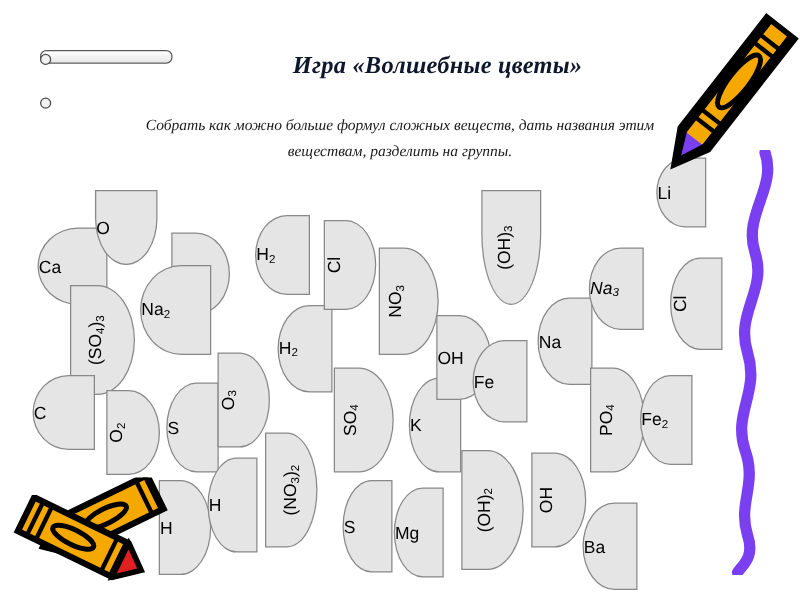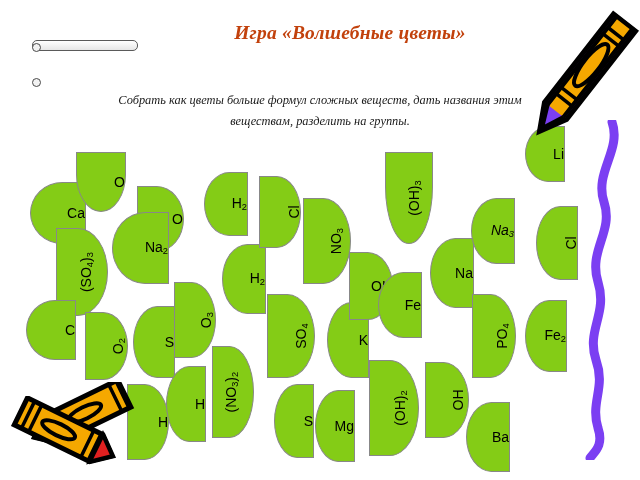--- a/index.html
+++ b/index.html
@@ -33,41 +33,41 @@
   }
   .badge-dot{
     position:absolute;width:7px;height:7px;border-radius:50%;
     border:1.2px solid #4a4a4a;background:#f2f2f2;
   }
   .badge-dot.d1{left:0px;top:3px;}
   .badge-dot.d2{left:0px;top:38px;}
 
   
   .title{
-    position:absolute;left:150px;top:22px;width:400px;
+    position:absolute;left:150px;top:42px;width:400px;
     text-align:center;
     font-family:"Liberation Serif", serif;
     font-weight:bold;font-style:italic;font-size:19.5px;
-    color:#c2410c;letter-spacing:.2px;
+    color:#0f172a;letter-spacing:.2px;
   }
   .subtitle{
     position:absolute;left:112px;top:90px;width:416px;
     text-align:center;
     font-family:"Liberation Serif", serif;
     font-style:italic;font-size:12.4px;color:#1a1a1a;
     line-height:1.72;
   }
 
   
   .petal{
     position:absolute;
     border:1.15px solid #888888;
-    background:#84cc16;
+    background:#e5e5e5;
     box-sizing:border-box;
-    display:flex;align-items:center;justify-content:flex-end;
+    display:flex;align-items:center;justify-content:flex-start;
   }
   
   .petal.r{ border-radius:0 58% 58% 0 / 0 50% 50% 0; }
   
   .petal.l{ border-radius:58% 0 0 58% / 50% 0 0 50%; }
   
   .petal.b{ border-radius:0 0 50% 50% / 0 0 62% 62%; }
 
   .petal-label{
     font-family:"Liberation Sans", sans-serif;
@@ -85,21 +85,21 @@
 
 <div id="stage">
 
   <div class="badge">
     <div class="badge-roll"></div>
     <div class="badge-dot d1"></div>
     <div class="badge-dot d2"></div>
   </div>
 
   <div class="title">Игра «Волшебные цветы»</div>
-  <div class="subtitle">Собрать как цветы больше формул сложных веществ, дать названия этим веществам, разделить на группы.</div>
+  <div class="subtitle">Собрать как можно больше формул сложных веществ, дать названия этим веществам, разделить на группы.</div>
 
   <div id="petal-layer">
       <div class="petal l" style="left: 30px; top: 182px; width: 56px; height: 62px;">
         <span class="petal-label">Ca</span>
       </div>
       <div class="petal b" style="left: 76px; top: 152px; width: 50px; height: 60px;">
         <span class="petal-label">O</span>
       </div>
       <div class="petal r" style="left: 137px; top: 186px; width: 47px; height: 66px;">
         <span class="petal-label">O</span>
@@ -181,21 +181,21 @@
       </div>
       <div class="petal l" style="left: 466px; top: 402px; width: 44px; height: 70px;">
         <span class="petal-label">Ba</span>
       </div>
       <div class="petal l" style="left: 525px; top: 126px; width: 40px; height: 56px;">
         <span class="petal-label">Li</span>
       </div>
       <div class="petal l rot90" style="left: 536px; top: 206px; width: 42px; height: 74px;">
         <span class="petal-label">Cl</span>
       </div>
-      <div class="petal l" style="left: 525px; top: 300px; width: 42px; height: 72px;">
+      <div class="petal l" style="left: 512px; top: 300px; width: 42px; height: 72px;">
         <span class="petal-label">Fe<sub>2</sub></span>
       </div>
     </div>
 
   <svg class="crayon" style="left:524px;top:2px;" width="116" height="150" viewBox="0 0 116 150">
     <g transform="rotate(38 58 75)">
       <path d="M44 6 h28 v112 l-14 26 -14 -26 z" fill="#7B3FF2" stroke="#000" stroke-width="5"></path>
       <path d="M48 6 h20 v112 l-10 22 -10 -22 z" fill="#F5A800" stroke="#000" stroke-width="4"></path>
       <ellipse cx="58" cy="60" rx="8" ry="26" fill="none" stroke="#000" stroke-width="4"></ellipse>
       <path d="M48 20 h20 M48 28 h20 M48 96 h20 M48 104 h20" stroke="#000" stroke-width="3.5" fill="none"></path>

